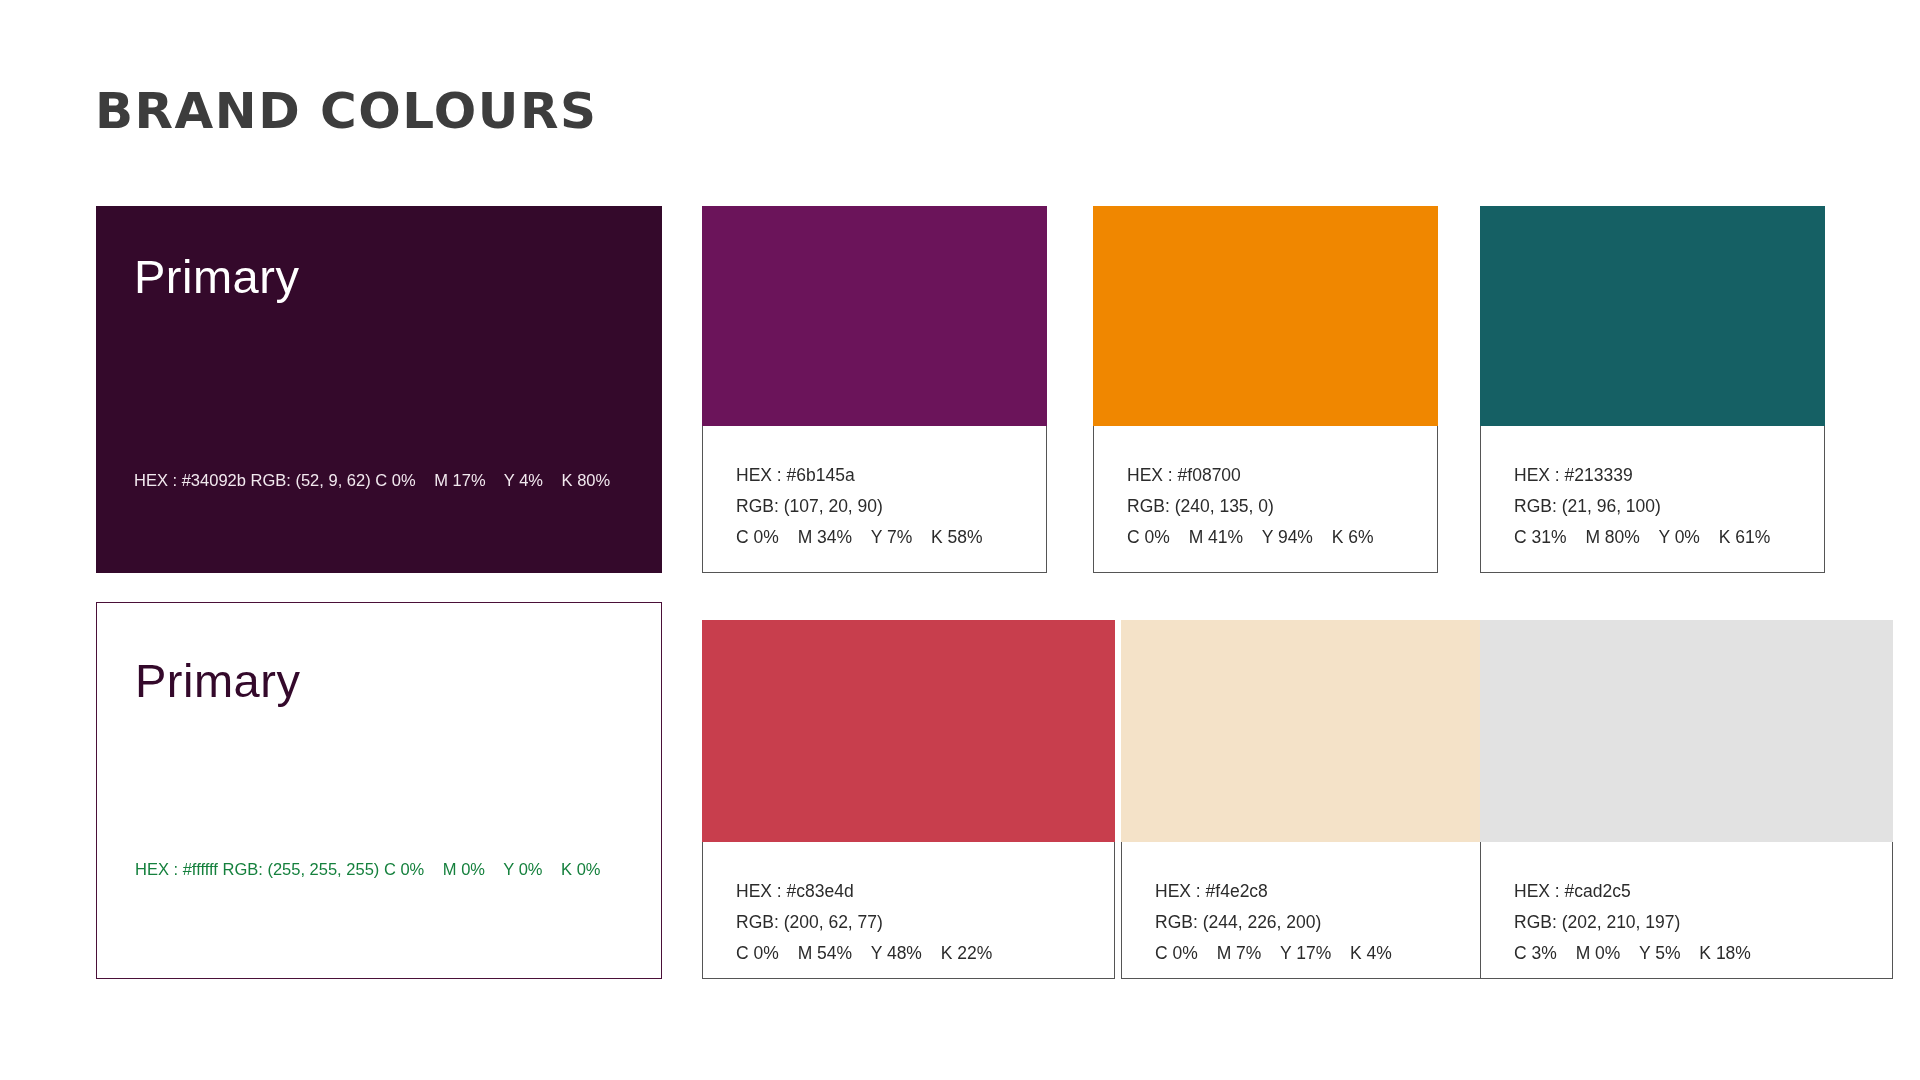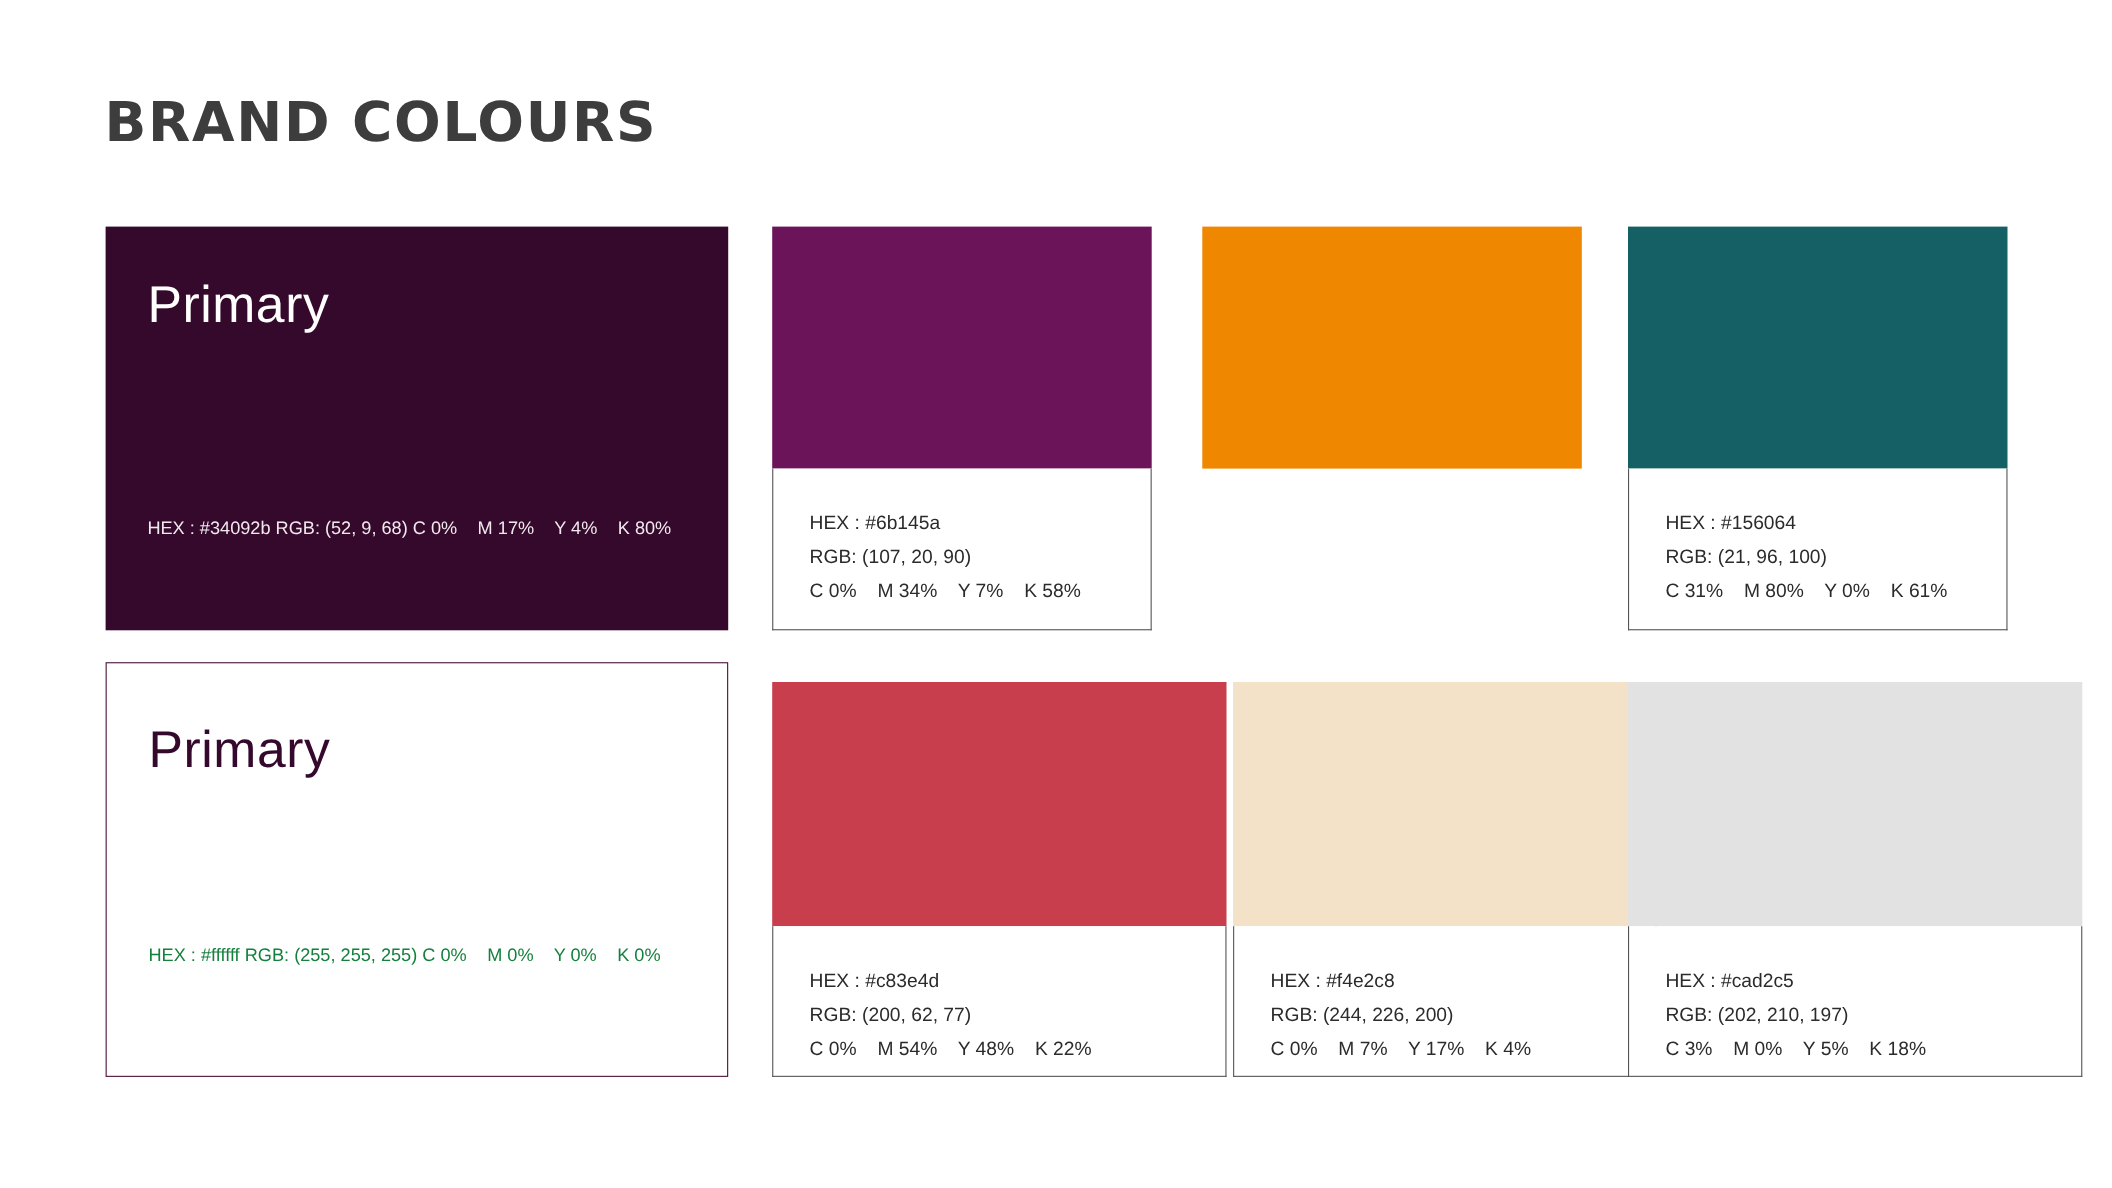--- a/index.html
+++ b/index.html
@@ -146,21 +146,21 @@
 <body>
 
 <div class="page">
 
   <div class="page-title" style="color: rgb(61, 61, 61);">BRAND COLOURS</div>
 
   <div class="primary-card" id="card-primary-dark" style="background: rgb(52, 9, 43);">
     <div class="primary-label">Primary</div>
     <div class="primary-info">
       <span class="line">HEX : #34092b</span>
-      <span class="line">RGB: (52, 9, 68)</span>
+      <span class="line">RGB: (52, 9, 62)</span>
       <span class="line cmyk">
         <span>C 0%</span>
         <span>M 17%</span>
         <span>Y 4%</span>
         <span>K 80%</span>
       </span>
     </div>
   </div>
 
   <div class="swatch-card row1-card" id="card-magenta">
@@ -174,27 +174,39 @@
           <span>M 34%</span>
           <span>Y 7%</span>
           <span>K 58%</span>
         </span>
       </div>
     </div>
   </div>
 
   <div class="swatch-card row1-card" id="card-orange">
     <div class="color-block" style="background: rgb(240, 135, 0);"></div>
+    <div class="info-panel">
+      <div class="info-text">
+        <span class="line">HEX : #f08700</span>
+        <span class="line">RGB: (240, 135, 0)</span>
+        <span class="line cmyk">
+          <span>C 0%</span>
+          <span>M 41%</span>
+          <span>Y 94%</span>
+          <span>K 6%</span>
+        </span>
+      </div>
+    </div>
   </div>
 
   <div class="swatch-card row1-card" id="card-teal">
     <div class="color-block" style="background: rgb(21, 96, 100);"></div>
     <div class="info-panel">
       <div class="info-text">
-        <span class="line">HEX : #156064</span>
+        <span class="line">HEX : #213339</span>
         <span class="line">RGB: (21, 96, 100)</span>
         <span class="line cmyk">
           <span>C 31%</span>
           <span>M 80%</span>
           <span>Y 0%</span>
           <span>K 61%</span>
         </span>
       </div>
     </div>
   </div>

